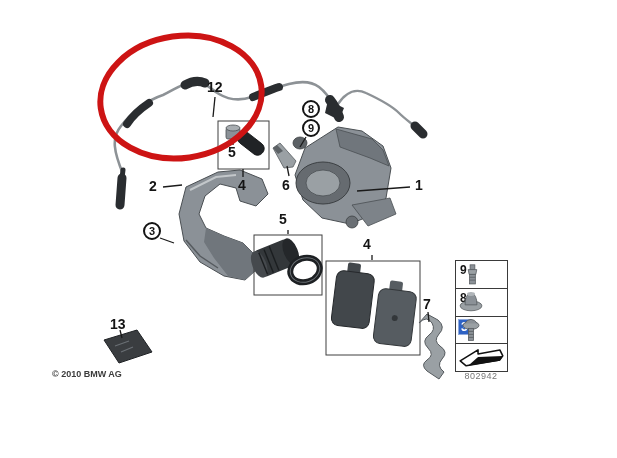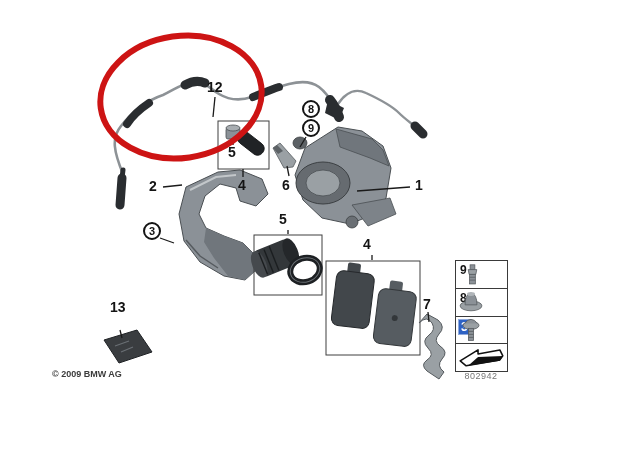--- a/index.html
+++ b/index.html
@@ -140,21 +140,21 @@
 
   <div class="callout" style="left:415px;top:178px">1</div>
   <div class="callout" style="left:149px;top:179px">2</div>
   <div class="callout" style="left:238px;top:178px">4</div>
   <div class="callout" style="left:228px;top:145px">5</div>
   <div class="callout" style="left:282px;top:178px">6</div>
   <div class="callout" style="left:423px;top:297px">7</div>
   <div class="callout" style="left:279px;top:212px">5</div>
   <div class="callout" style="left:363px;top:237px">4</div>
   <div class="callout" style="left:207px;top:80px">12</div>
-  <div class="callout" style="left:110px;top:300px">13</div>
+  <div class="callout" style="left:110px;top:317px">13</div>
 
   <div class="callout-circle" style="left:143px;top:222px">3</div>
   <div class="callout-circle" style="left:302px;top:100px">8</div>
   <div class="callout-circle" style="left:302px;top:119px">9</div>
 
   <div class="legend">
     <div class="legend-row">
       <span class="legend-num">9</span>
       <svg class="legend-icon" viewBox="0 0 32 28">
         <rect x="14" y="4" width="5" height="5" fill="#8b9197" stroke="#555a5e" stroke-width="0.8"></rect>
@@ -182,15 +182,15 @@
     </div>
     <div class="legend-row">
       <svg class="legend-icon" style="width:100%;right:0" viewBox="0 0 51 27">
         <path d="M4,17 L22,6 L22,10 L44,6 L47,12 L44,16 L10,22 Z" fill="#ffffff" stroke="#111" stroke-width="1.6" stroke-linejoin="round"></path>
         <path d="M22,13 L47,12 L44,17 L12,22 Z" fill="#111"></path>
       </svg>
     </div>
   </div>
 
   <div class="imgnum">802942</div>
-  <div class="copyright">© 2009 BMW AG</div>
+  <div class="copyright">© 2010 BMW AG</div>
 
 </div>
 
 </body></html>

